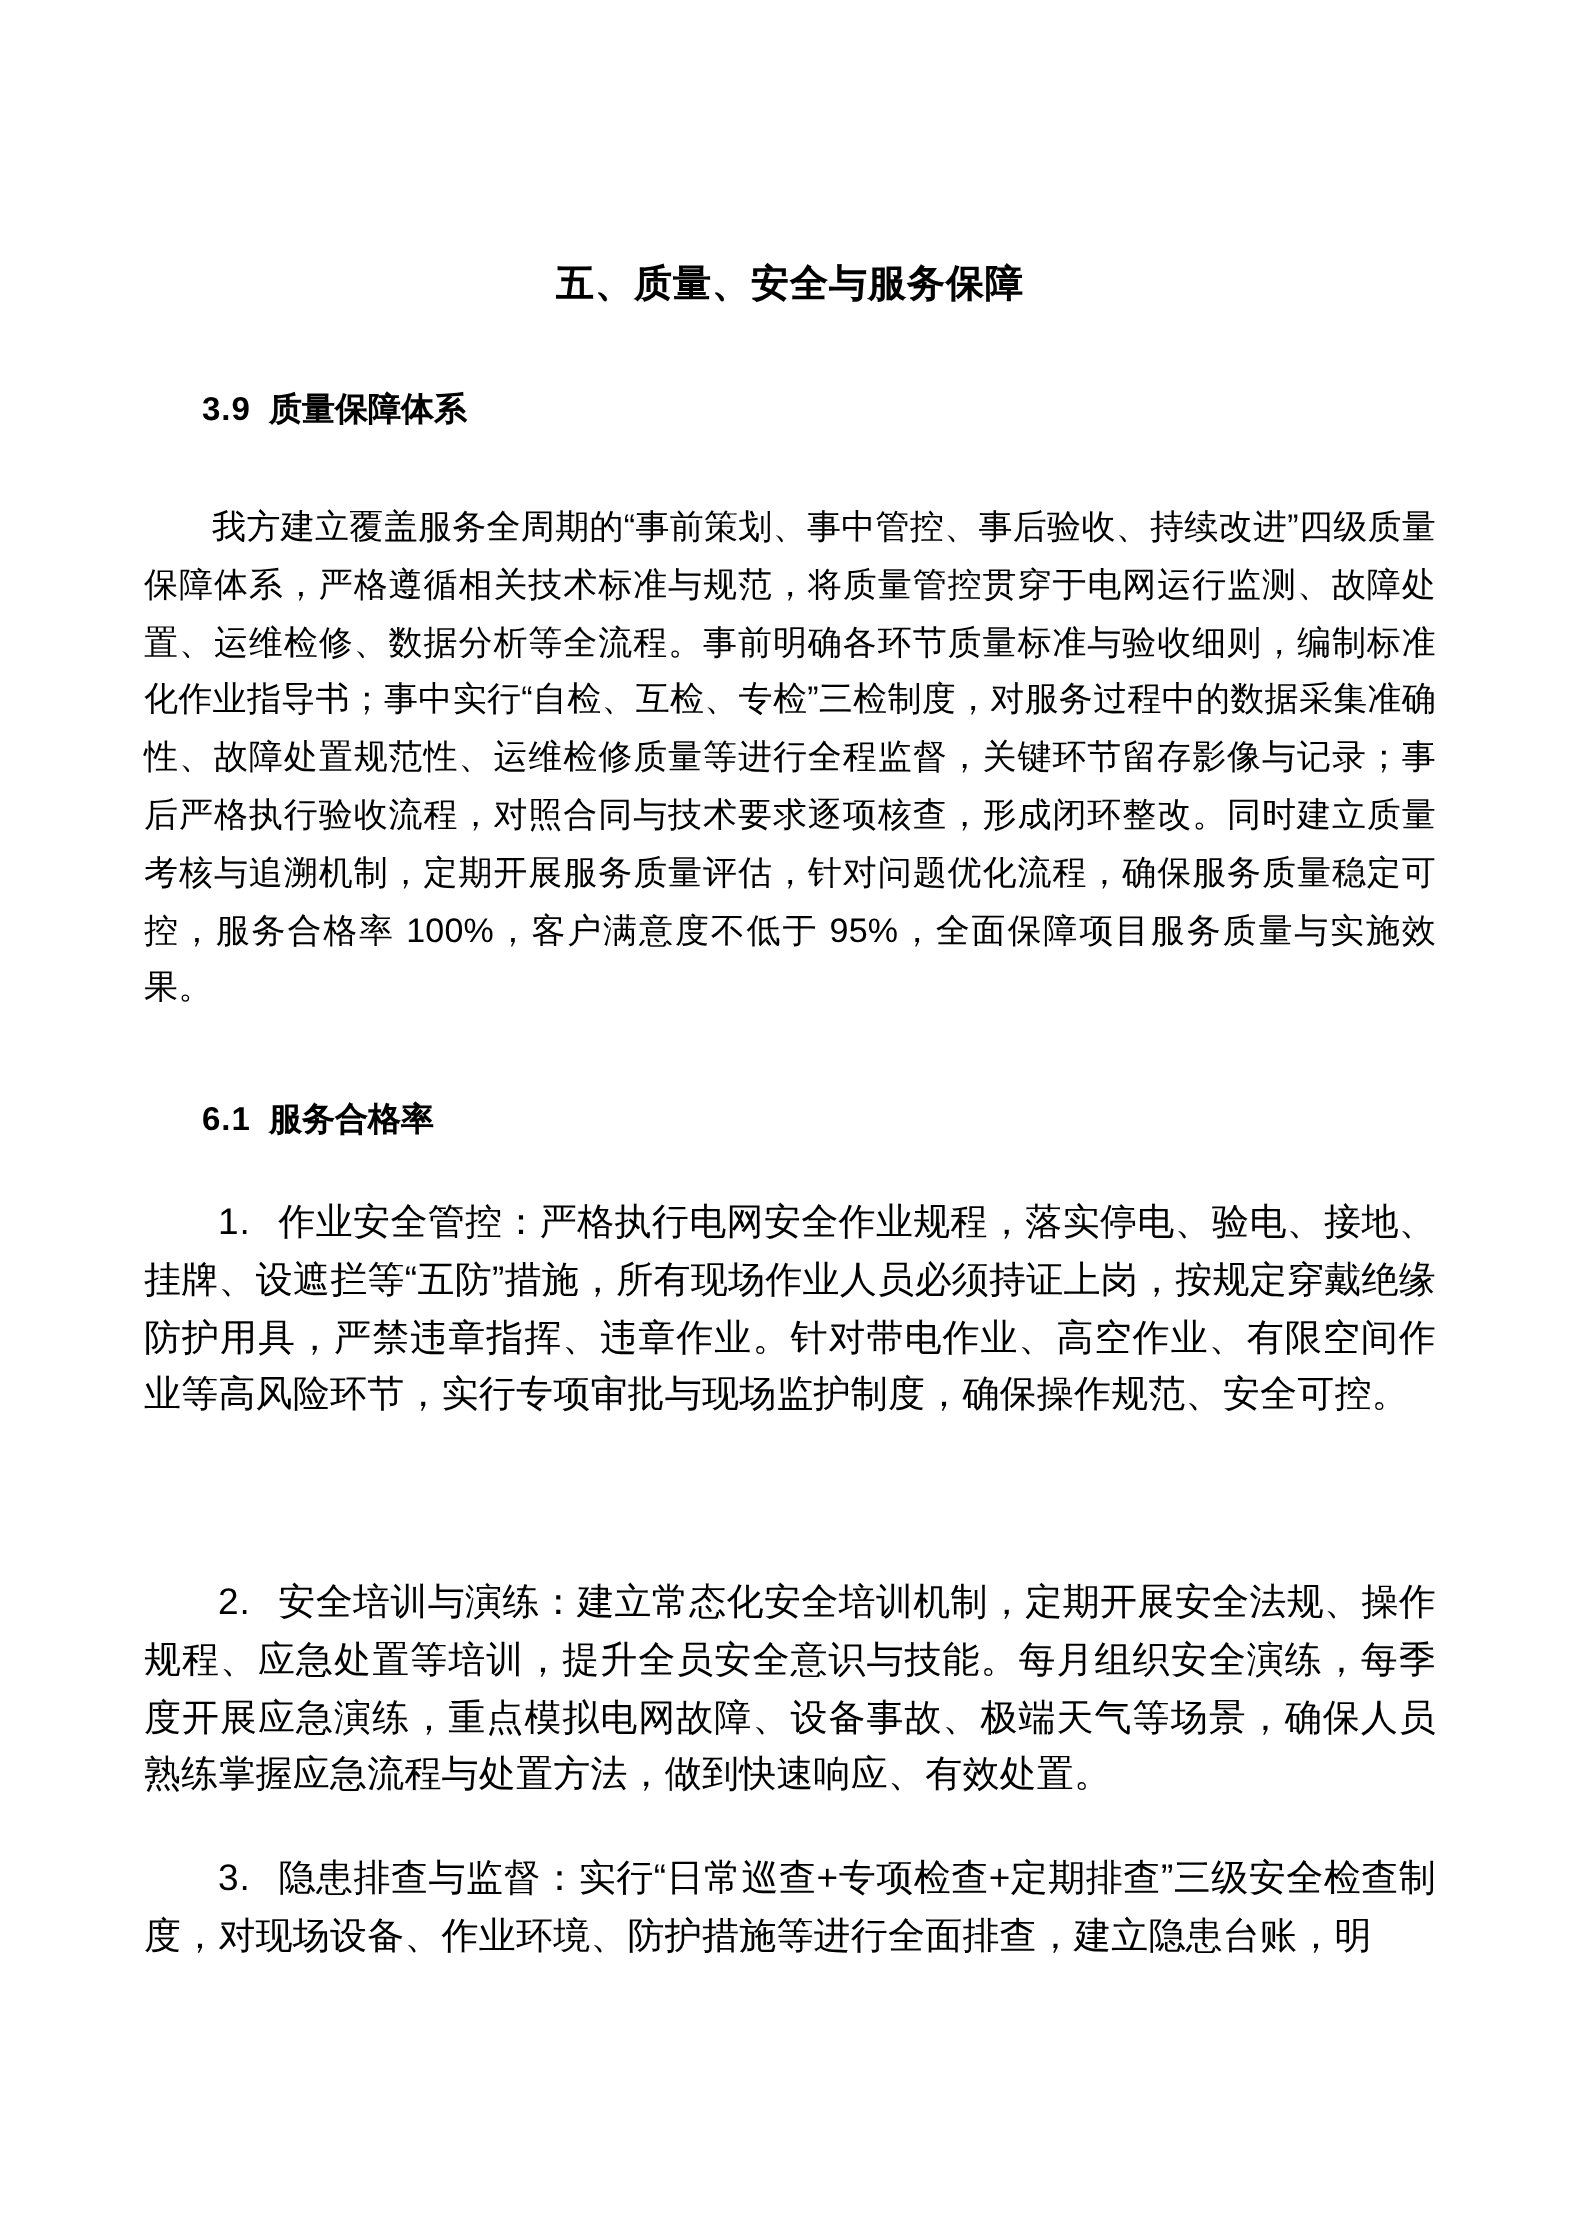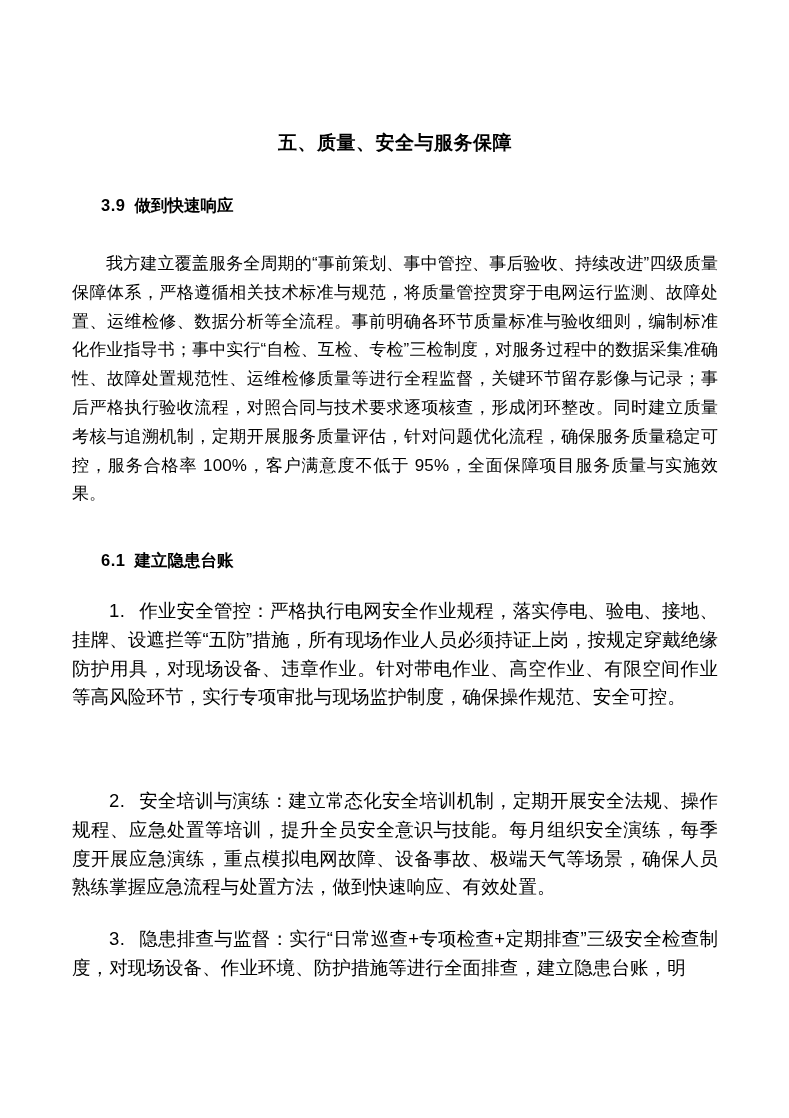--- a/index.html
+++ b/index.html
@@ -91,29 +91,29 @@
 </style>
 </head>
 <body>
 
 <div class="page">
   <div class="content">
 
     <h1 class="doc-title">五、质量、安全与服务保障</h1>
 
     <h2 class="section-heading sec-5-1">
-      <span class="heading-num">3.9</span><span class="heading-text">做到快速响应</span>
+      <span class="heading-num">3.9</span><span class="heading-text">质量保障体系</span>
     </h2>
 
     <p class="body-para para-quality"><span class="indent"></span><span>我方建立覆盖服务全周期的“事前策划、事中管控、事后验收、持续改进”四级质量保障体系，严格遵循相关技术标准与规范，将质量管控贯穿于电网运行监测、故障处置、运维检修、数据分析等全流程。事前明确各环节质量标准与验收细则，编制标准化作业指导书；事中实行“自检、互检、专检”三检制度，对服务过程中的数据采集准确性、故障处置规范性、运维检修质量等进行全程监督，关键环节留存影像与记录；事后严格执行验收流程，对照合同与技术要求逐项核查，形成闭环整改。同时建立质量考核与追溯机制，定期开展服务质量评估，针对问题优化流程，确保服务质量稳定可控，服务合格率 100%，客户满意度不低于 95%，全面保障项目服务质量与实施效果。</span></p>
 
     <h2 class="section-heading sec-5-2">
-      <span class="heading-num">6.1</span><span class="heading-text">建立隐患台账</span>
+      <span class="heading-num">6.1</span><span class="heading-text">服务合格率</span>
     </h2>
 
-    <p class="list-item item-1"><span class="indent"></span><span class="marker">1.</span><span class="marker-gap"></span><span>作业安全管控：严格执行电网安全作业规程，落实停电、验电、接地、挂牌、设遮拦等“五防”措施，所有现场作业人员必须持证上岗，按规定穿戴绝缘防护用具，对现场设备、违章作业。针对带电作业、高空作业、有限空间作业等高风险环节，实行专项审批与现场监护制度，确保操作规范、安全可控。</span></p>
+    <p class="list-item item-1"><span class="indent"></span><span class="marker">1.</span><span class="marker-gap"></span><span>作业安全管控：严格执行电网安全作业规程，落实停电、验电、接地、挂牌、设遮拦等“五防”措施，所有现场作业人员必须持证上岗，按规定穿戴绝缘防护用具，严禁违章指挥、违章作业。针对带电作业、高空作业、有限空间作业等高风险环节，实行专项审批与现场监护制度，确保操作规范、安全可控。</span></p>
 
     <p class="list-item item-2"><span class="indent"></span><span class="marker">2.</span><span class="marker-gap"></span><span>安全培训与演练：建立常态化安全培训机制，定期开展安全法规、操作规程、应急处置等培训，提升全员安全意识与技能。每月组织安全演练，每季度开展应急演练，重点模拟电网故障、设备事故、极端天气等场景，确保人员熟练掌握应急流程与处置方法，做到快速响应、有效处置。</span></p>
 
     <p class="list-item item-3"><span class="indent"></span><span class="marker">3.</span><span class="marker-gap"></span><span>隐患排查与监督：实行“日常巡查+专项检查+定期排查”三级安全检查制度，对现场设备、作业环境、防护措施等进行全面排查，建立隐患台账，明</span></p>
 
   </div>
 </div>
 
 </body></html>

